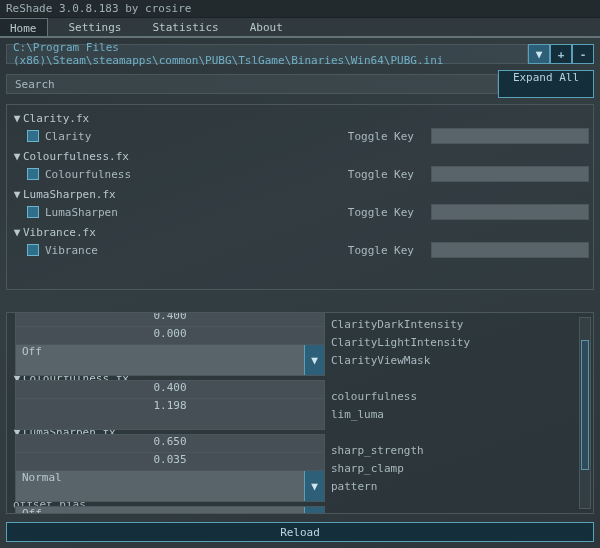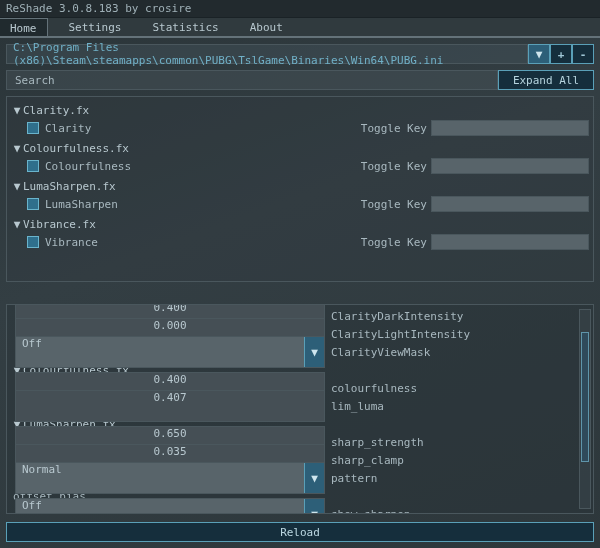--- a/index.html
+++ b/index.html
@@ -32,32 +32,32 @@
   .menubar .tab{padding:3px 10px;color:var(--text2);cursor:pointer;}
   .menubar .tab.active{background:#202a2e;border-top:1px solid #647279;border-right:1px solid #647279;}
 
   .pathrow{display:flex;padding:6px 6px;align-items:center;}
   .pathbox{flex:1;height:20px;background:rgba(64,78,85,.55);border:1px solid var(--line);display:flex;align-items:center;padding:0 6px;color:var(--accent-light);}
   .drop{width:22px;height:20px;display:flex;align-items:center;justify-content:center;background:#2d5f78;border:1px solid var(--btn-edge);color:#cfe6ee;}
   .sqbtn{width:22px;height:20px;display:flex;align-items:center;justify-content:center;background:var(--btn);border:1px solid var(--btn-edge);color:#9fc6d6;font-weight:bold;}
 
   .searchrow{display:flex;padding:0 6px 6px 6px;align-items:center;}
   .searchbox{flex:1;height:20px;background:rgba(70,82,88,.5);border:1px solid var(--line);padding:0 8px;color:var(--text);display:flex;align-items:center;}
-  .expand{width:96px;height:20px;background:var(--btn);border:1px solid var(--btn-edge);display:flex;align-items:center;justify-content:center;color:#b6d4de;}
+  .expand{width:96px;height:28px;background:var(--btn);border:1px solid var(--btn-edge);display:flex;justify-content:center;color:#b6d4de;}
 
   .topsection{height:186px;margin:0 6px;border:1px solid var(--line);background:rgba(48,58,63,.35);overflow:hidden;padding:4px;}
   .fxgroup{margin-bottom:2px;}
   .fxhead{display:flex;align-items:center;height:18px;}
   .caret{width:12px;text-align:center;color:var(--text2);}
   .fxname{color:var(--text2);}
   .fxitem{display:flex;align-items:center;height:18px;}
   .chk{width:12px;height:12px;margin-left:16px;margin-right:6px;background:#2f6f8c;border:1px solid #6ab4cc;}
   .fxlabel{flex:0 0 auto;color:var(--text);}
   .spacer{flex:1;}
-  .tk-label{color:var(--text);margin-right:4px;}
+  .tk-label{color:var(--text);margin-right:17px;}
   .tk-input{width:158px;height:16px;background:var(--input-bg);border:1px solid var(--line);}
 
   .gap{height:22px;}
 
   .bottomsection{flex:1;margin:0 6px 4px 6px;border:1px solid var(--line);background:rgba(40,50,55,.4);overflow:hidden;padding:2px 4px;position:relative;}
   .scrollbar{position:absolute;right:2px;top:4px;bottom:4px;width:12px;background:rgba(60,72,78,.5);border:1px solid var(--line);}
   .thumb{position:absolute;left:1px;right:1px;top:22px;height:130px;background:#2f4a5a;border:1px solid #5f95aa;}
   .prow{display:flex;align-items:center;height:18px;gap:4px;padding-right:18px;}
   .valbox{flex:0 0 310px;height:32px;background:var(--input-dark);border:1px solid var(--line);display:flex;align-items:flex-start;justify-content:center;color:var(--text2);position:relative;margin-left:4px;}
   .valbox.sel{background:var(--input-bg);justify-content:flex-start;padding-left:6px;}
@@ -193,21 +193,21 @@
         <span>Colourfulness.fx</span>
       </div>
       <div class="prow">
         <div class="valbox">
           <span>0.400</span>
         </div>
         <span class="pname">colourfulness</span>
       </div>
       <div class="prow">
         <div class="valbox">
-          <span>0.407</span>
+          <span>1.198</span>
         </div>
         <span class="pname">lim_luma</span>
       </div>
       <div class="ghead">
         <span class="caret">▼</span>
         <span>LumaSharpen.fx</span>
       </div>
       <div class="prow">
         <div class="valbox">
           <span>0.650</span>

